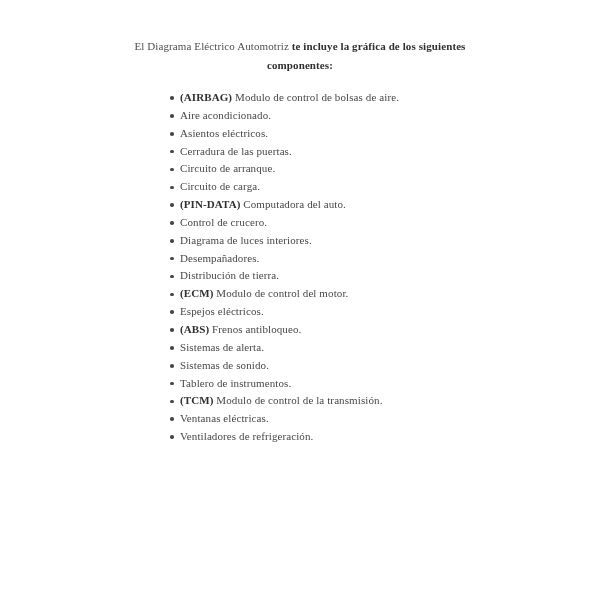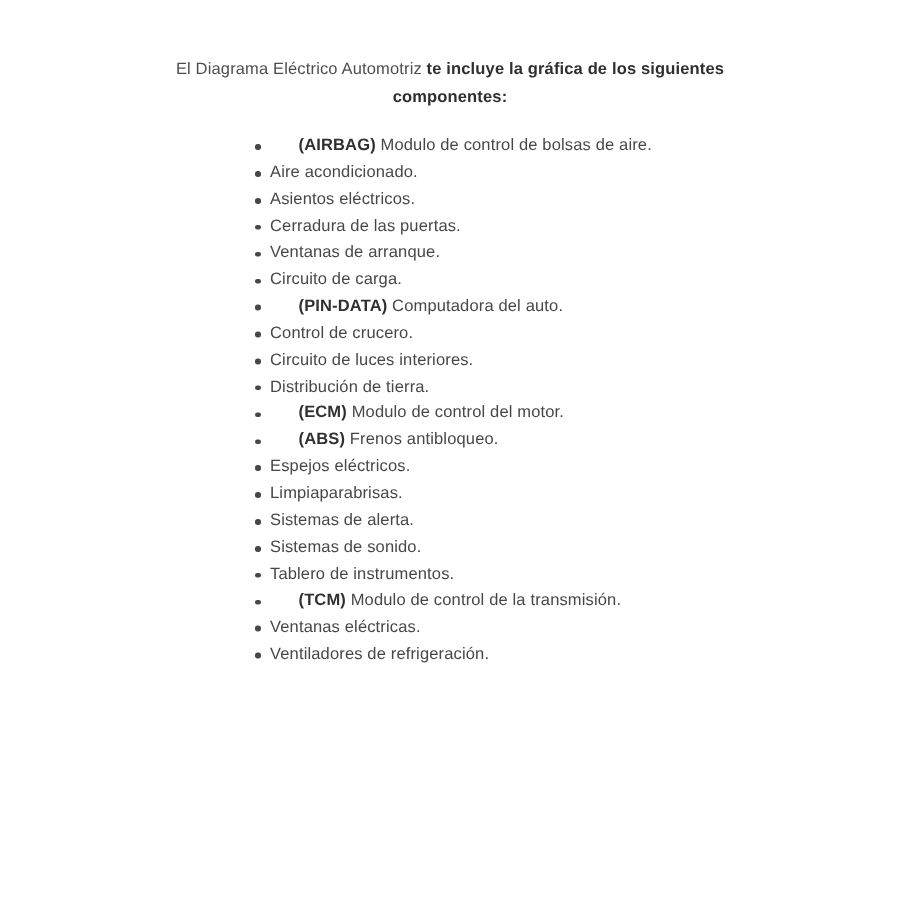--- a/index.html
+++ b/index.html
@@ -13,20 +13,21 @@
     overflow: hidden;
     font-family: "Liberation Sans", sans-serif;
     -webkit-font-smoothing: antialiased;
   }
   .page {
     width: 600px;
     height: 481px;
     padding-top: 37px;
     box-sizing: border-box;
     background: #ffffff;
+    font-family: Liberation Serif, serif;
   }
   .title {
     text-align: center;
     font-size: 11px;
     line-height: 19px;
     color: #4e4e4e;
     letter-spacing: 0.1px;
   }
   .title .title-bold {
     font-weight: 700;
@@ -51,49 +52,48 @@
     left: -10px;
     top: 7.3px;
     width: 3.6px;
     height: 3.6px;
     border-radius: 50%;
     background: #474747;
   }
   ul.components li strong {
     font-weight: 700;
     color: #303030;
-    margin-left: 19px;
   }
 </style>
 </head>
 <body>
 
 <div class="page">
 
   <div class="title">
     <span>El Diagrama Eléctrico Automotriz</span>
     <span class="title-bold">te incluye la gráfica de los siguientes</span><br>
     <span class="title-bold">componentes:</span>
   </div>
 
   <ul class="components" id="components-list">
       <li><strong>(AIRBAG)</strong> <span>Modulo de control de bolsas de aire.</span></li>
       <li><span>Aire acondicionado.</span></li>
       <li><span>Asientos eléctricos.</span></li>
       <li><span>Cerradura de las puertas.</span></li>
-      <li><span>Ventanas de arranque.</span></li>
+      <li><span>Circuito de arranque.</span></li>
       <li><span>Circuito de carga.</span></li>
       <li><strong>(PIN-DATA)</strong> <span>Computadora del auto.</span></li>
       <li><span>Control de crucero.</span></li>
-      <li><span>Circuito de luces interiores.</span></li>
+      <li><span>Diagrama de luces interiores.</span></li>
+      <li><span>Desempañadores.</span></li>
       <li><span>Distribución de tierra.</span></li>
       <li><strong>(ECM)</strong> <span>Modulo de control del motor.</span></li>
+      <li><span>Espejos eléctricos.</span></li>
       <li><strong>(ABS)</strong> <span>Frenos antibloqueo.</span></li>
-      <li><span>Espejos eléctricos.</span></li>
-      <li><span>Limpiaparabrisas.</span></li>
       <li><span>Sistemas de alerta.</span></li>
       <li><span>Sistemas de sonido.</span></li>
       <li><span>Tablero de instrumentos.</span></li>
       <li><strong>(TCM)</strong> <span>Modulo de control de la transmisión.</span></li>
       <li><span>Ventanas eléctricas.</span></li>
       <li><span>Ventiladores de refrigeración.</span></li>
     </ul>
 
 </div>
 

